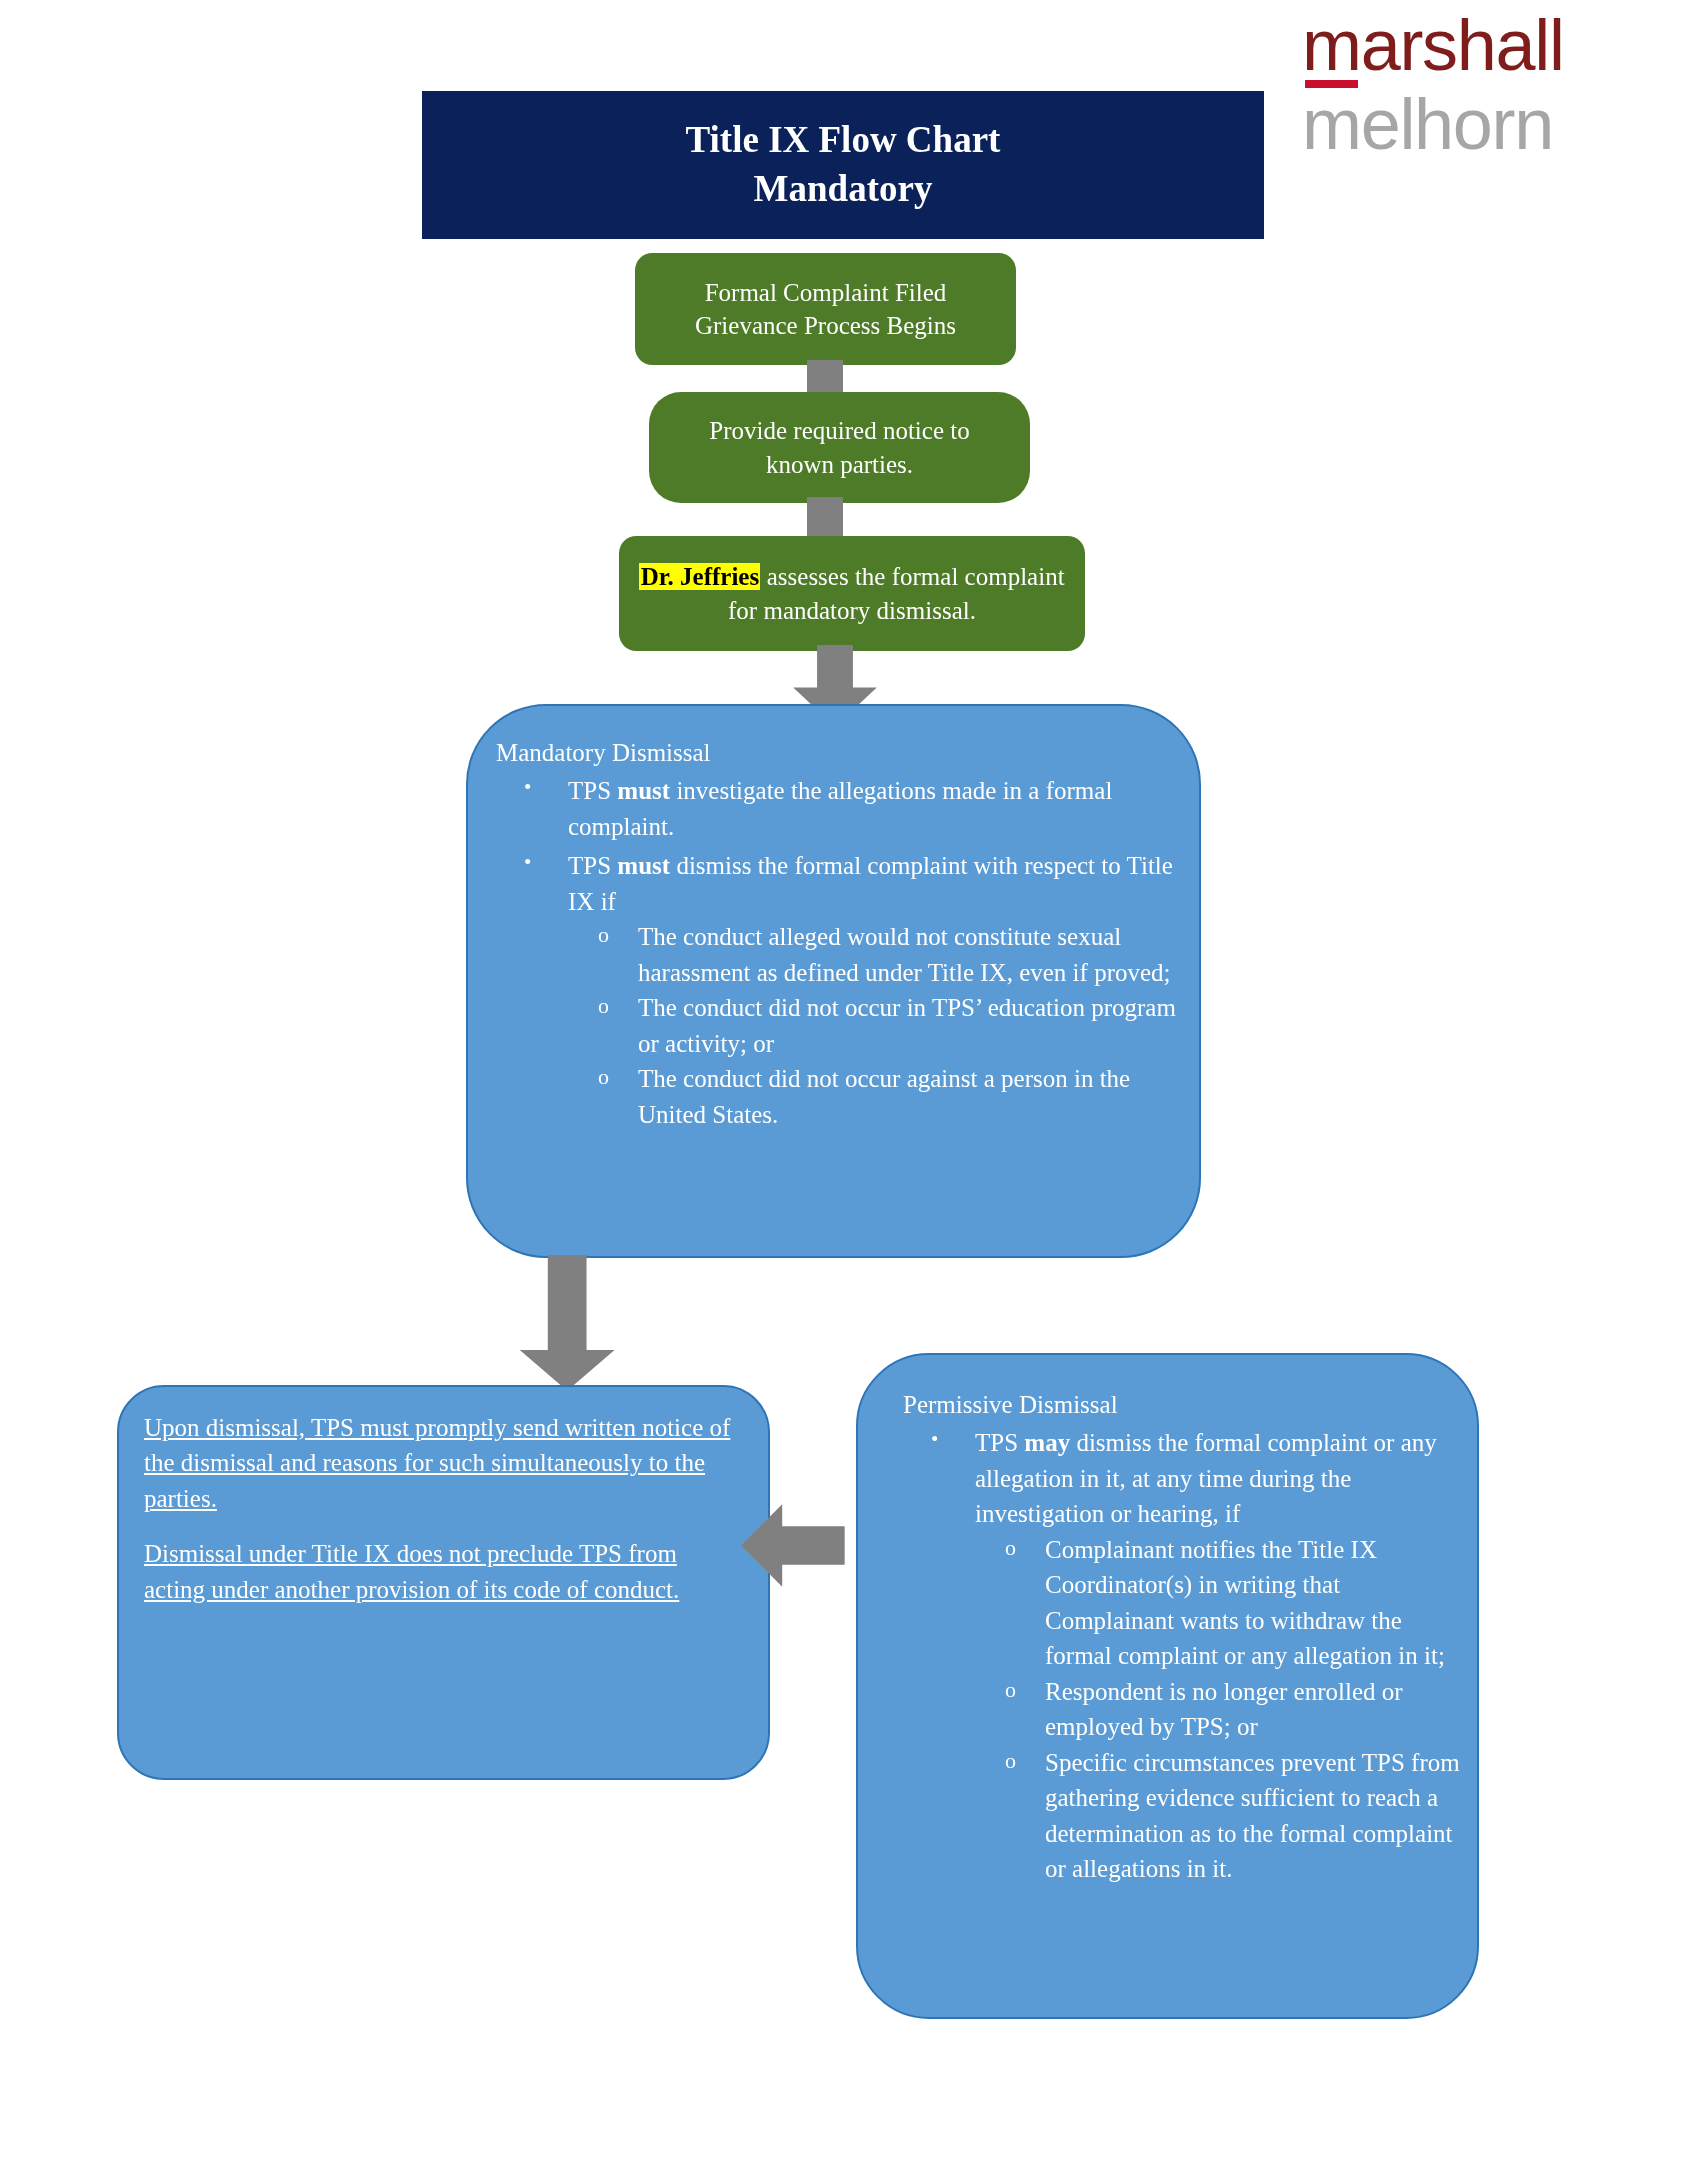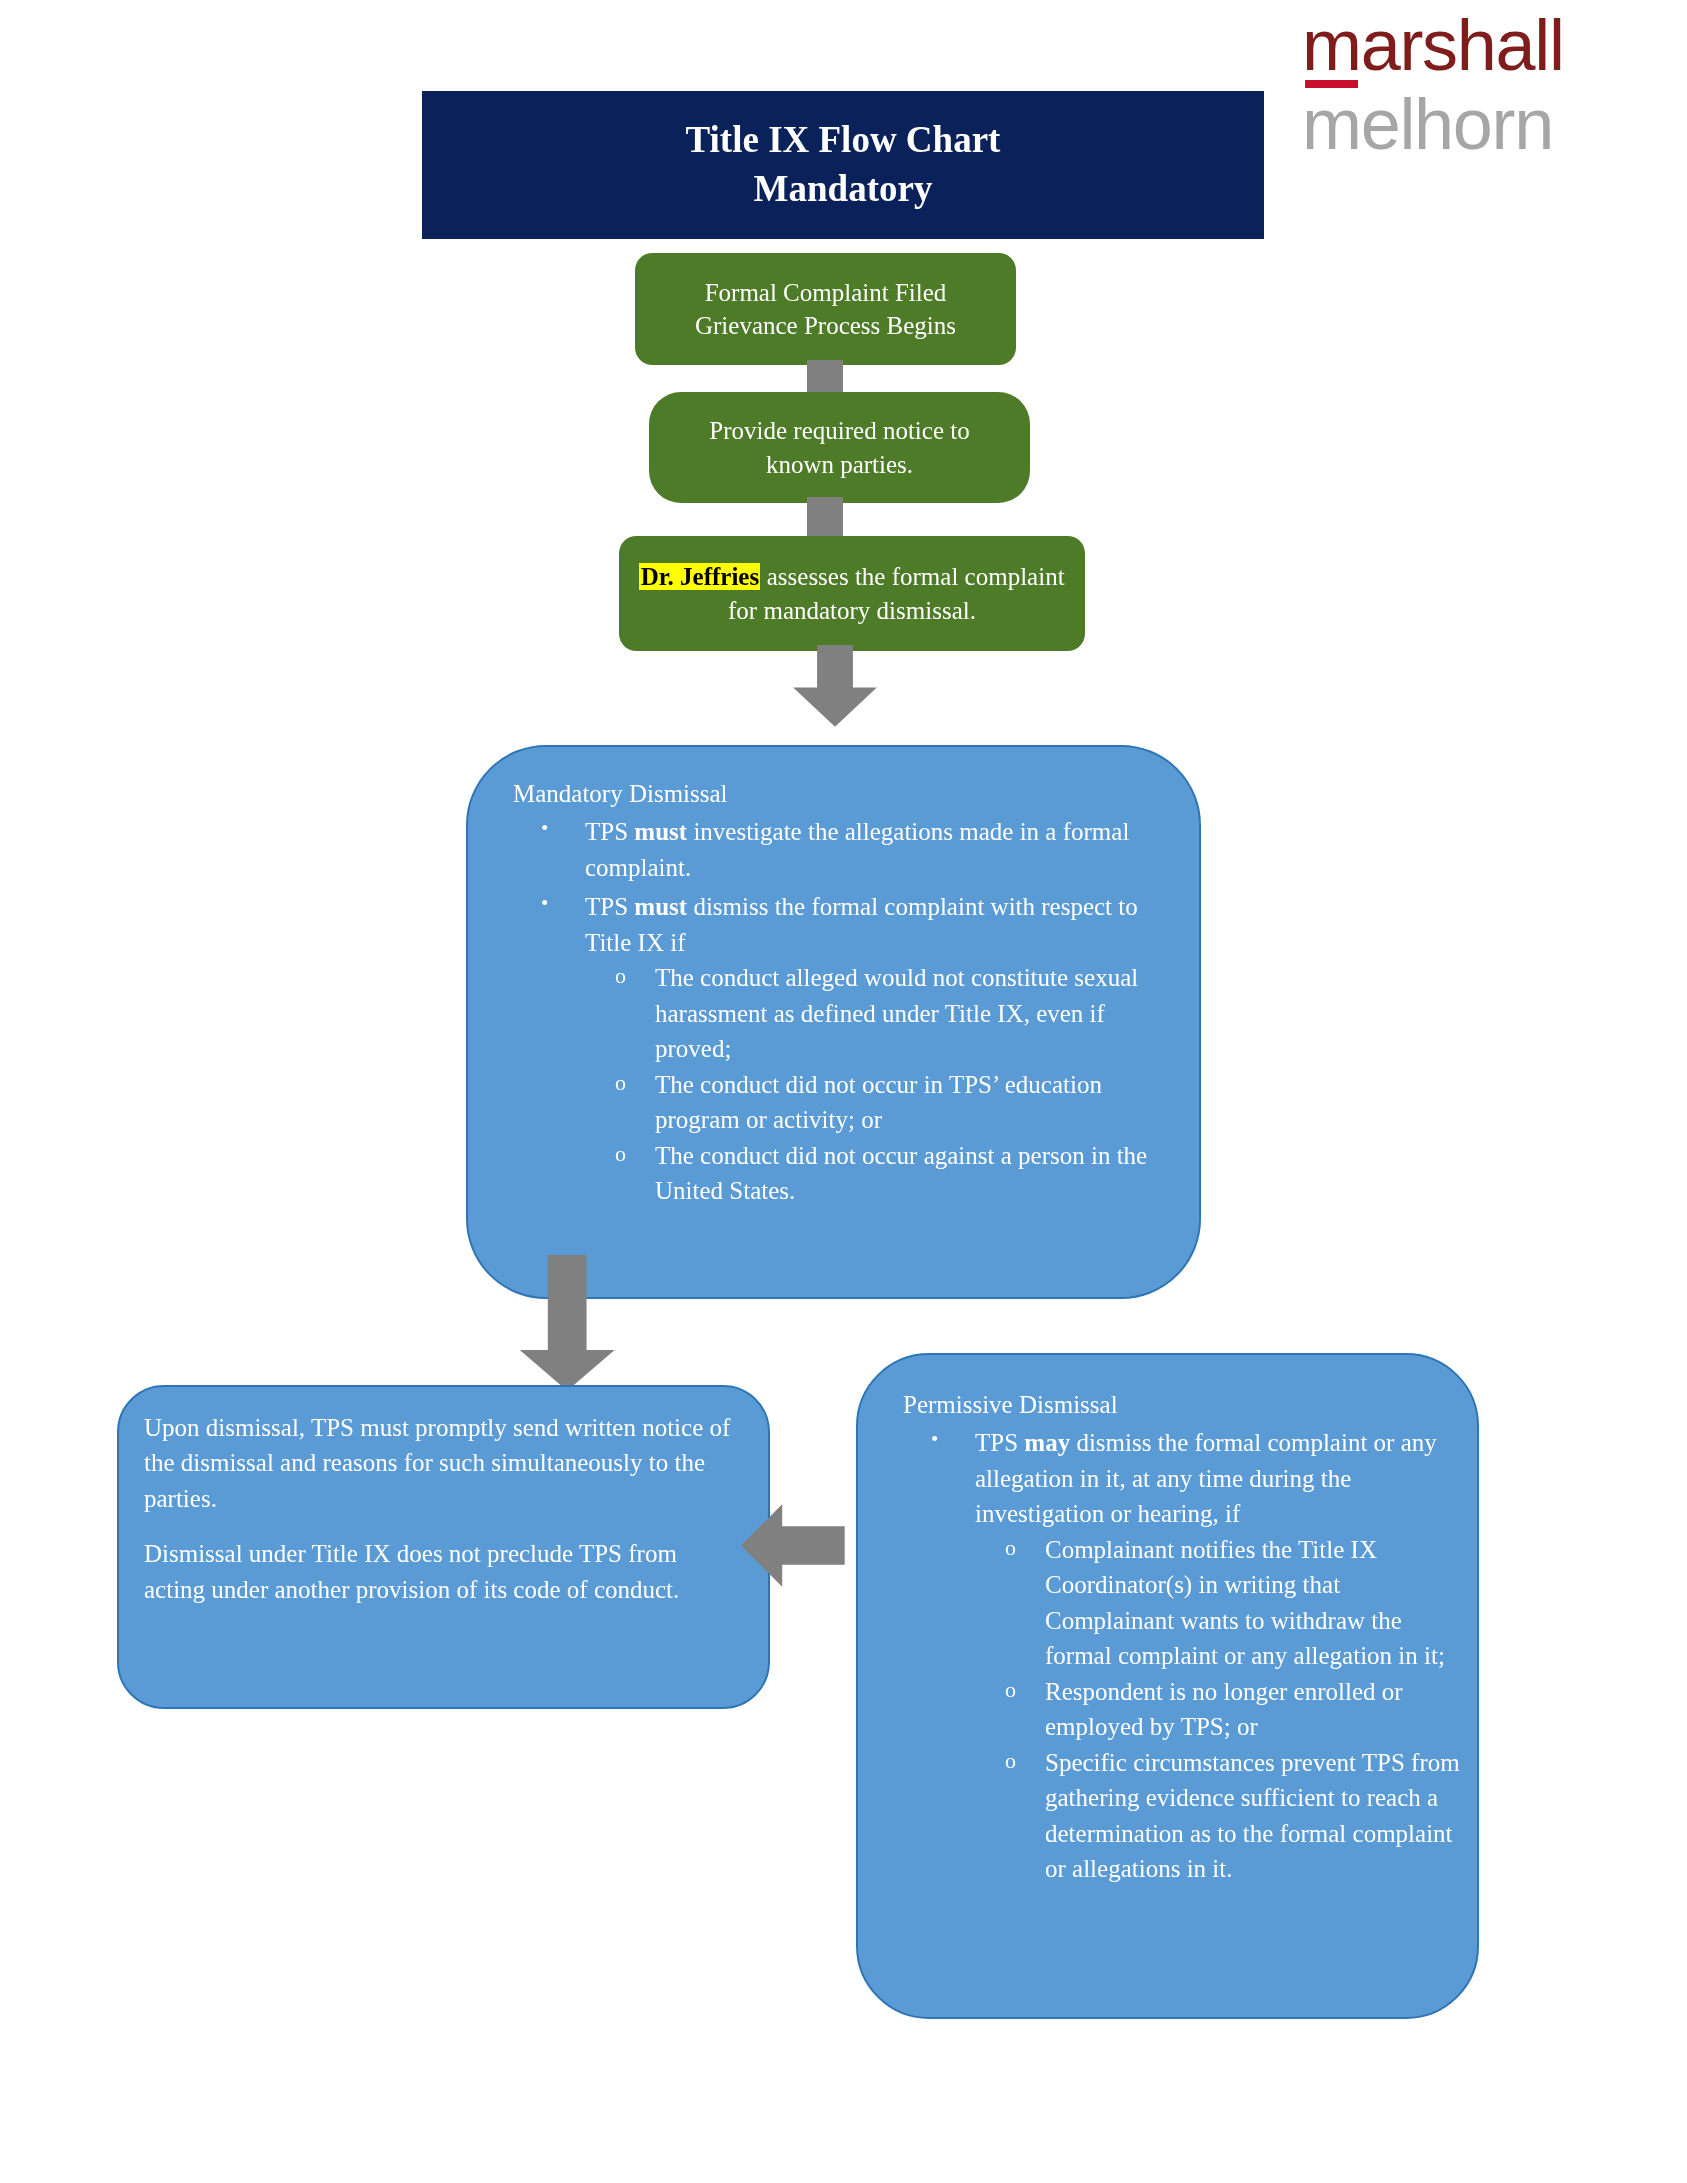--- a/index.html
+++ b/index.html
@@ -185,21 +185,21 @@
   <div class="box green-box" style="left:619px; top:536px; width:466px; height:115px; text-align:center;">
     <div>
       <span class="hl">Dr. Jeffries</span><span> assesses the formal complaint for mandatory dismissal.</span>
     </div>
   </div>
 
   <svg class="arrow-svg" style="left:785px; top:645px;" width="100" height="83" viewBox="0 0 150 125">
     <polygon points="48,0 102,0 102,64 138,64 75,123 12,64 48,64" fill="#808080"></polygon>
   </svg>
 
-  <div class="box blue-box" style="left:466px; top:704px; width:735px; height:554px; padding-left:45px; padding-right:20px; padding-top:29px;margin-top:41px;">
+  <div class="box blue-box" style="left:466px; top:704px; width:735px; height:554px; padding-left:28px; padding-right:20px; padding-top:29px;">
     <div class="box-heading">Mandatory Dismissal</div>
     <ul class="lvl1">
       <li>
         <span class="mk">•</span>
         <span>TPS </span><span class="b">must</span><span> investigate the allegations made in a formal complaint.</span>
       </li>
       <li>
         <span class="mk">•</span>
         <span>TPS </span><span class="b">must</span><span> dismiss the formal complaint with respect to Title IX if</span>
         <ul class="lvl2">
@@ -241,21 +241,21 @@
           </li>
           <li>
             <span class="mk">o</span>
             <span>Specific circumstances prevent TPS from gathering evidence sufficient to reach a determination as to the formal complaint or allegations in it.</span>
           </li>
         </ul>
       </li>
     </ul>
   </div>
 
-  <div class="box blue-box tight" style="left:117px; top:1385px; width:653px; height:324px; padding-left:25px; padding-right:25px; ">
+  <div class="box blue-box tight" style="left:117px; top:1385px; width:653px; height:395px; padding-left:25px; padding-right:25px; text-decoration:underline;">
     <div class="para">Upon dismissal, TPS must promptly send written notice of the dismissal and reasons for such simultaneously to the parties.</div>
     <div class="para">Dismissal under Title IX does not preclude TPS from acting under another provision of its code of conduct.</div>
   </div>
 
   <svg class="arrow-svg" style="left:741px; top:1493px;" width="105" height="105" viewBox="0 0 158 158">
     <polygon points="0,79 62,17 62,50 156,50 156,108 62,108 62,141" fill="#808080"></polygon>
   </svg>
 
 </div>
 

